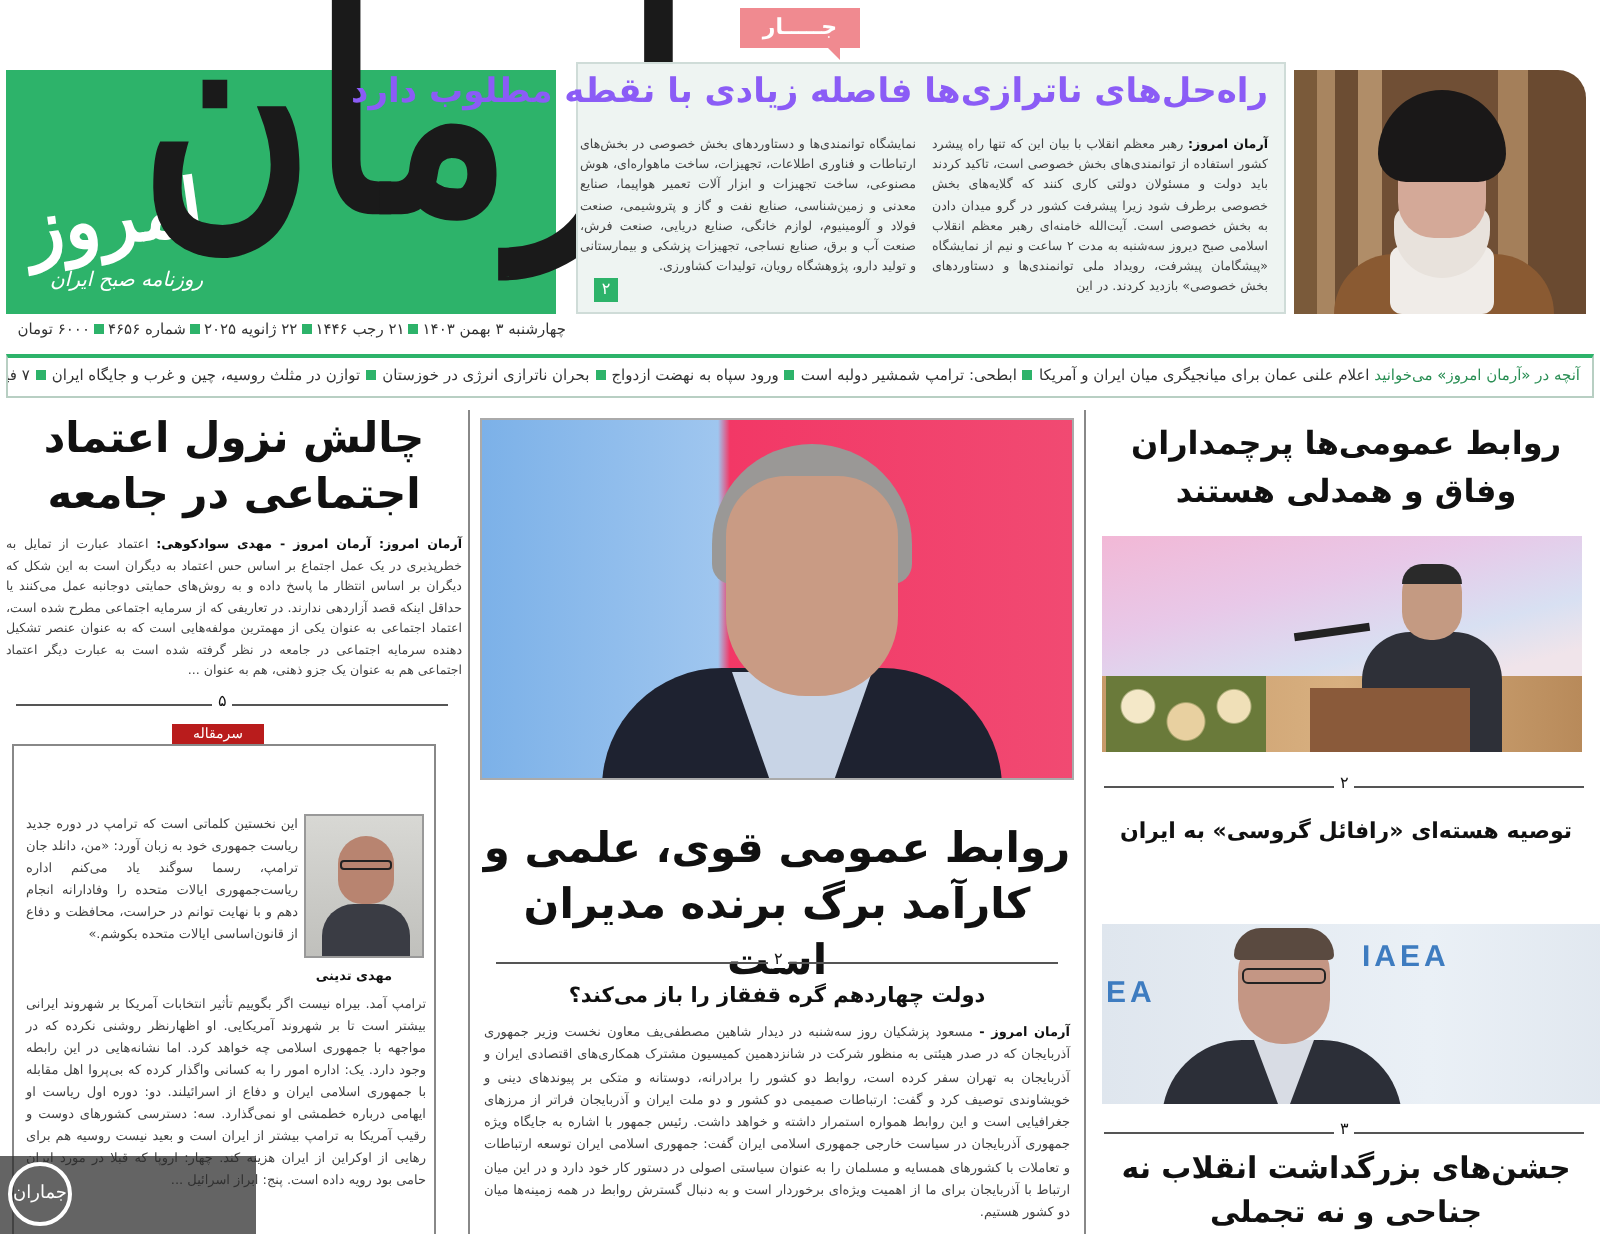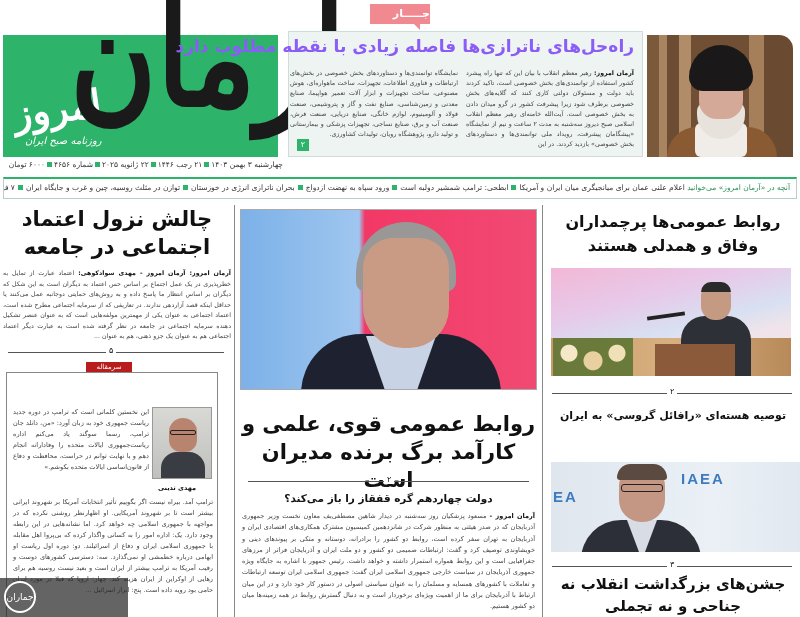--- a/index.html
+++ b/index.html
@@ -7,21 +7,21 @@
 
   
   .logo-box { position: absolute; left: 3px; top: 35px; width: 275px; height: 122px; background: #2db36a; }
   .logo-main { position: absolute; left: 70px; top: -10px; font-family: "DejaVu Serif", serif; font-weight: bold; font-size: 118px; color: #1a1a1a; letter-spacing: -6px; line-height: 1; direction: rtl; transform: scaleY(1.15); transform-origin: top; }
   .logo-sub { position: absolute; left: 10px; top: 55px; font-family: "DejaVu Serif", serif; font-weight: bold; font-size: 38px; color: #fff; direction: rtl; transform: rotate(-8deg); line-height: 1; }
   .logo-tag { position: absolute; left: 22px; top: 100px; font-size: 10px; color: #fff; direction: rtl; font-style: italic; }
   .dateline { position: absolute; left: 3px; top: 160px; width: 280px; font-size: 7.5px; color: #333; direction: rtl; text-align: right; white-space: nowrap; overflow: hidden; }
   .dateline .sq { display: inline-block; width: 5px; height: 5px; background: #2db36a; margin: 0 2px; }
 
   
-  .tag-pink { position: absolute; left: 370px; top: 4px; width: 60px; height: 20px; background: #f08a90; color: #fff; font-size: 11px; font-weight: bold; line-height: 20px; direction: rtl; }
+  .tag-pink { position: absolute; left: 370px; top: 4px; width: 60px; height: 20px; background: #f08a90; color: #fff; font-size: 11px; font-weight: bold; text-align: center; line-height: 20px; direction: rtl; }
   .tag-pink:after { content: ""; position: absolute; right: 10px; bottom: -6px; border-left: 6px solid transparent; border-top: 6px solid #f08a90; }
   .top-story { position: absolute; left: 288px; top: 31px; width: 355px; height: 126px; background: #eef4f2; border: 1px solid #cfdcd8; }
   .top-story h2 { position: absolute; right: 8px; top: 4px; font-size: 17px; font-weight: bold; color: #8b5cf6; direction: rtl; white-space: nowrap; }
   .top-story .col { position: absolute; top: 36px; width: 168px; font-size: 6.3px; line-height: 10.2px; color: #444; direction: rtl; text-align: justify; }
   .top-story .col b { color: #111; }
   .pg-badge { position: absolute; left: 8px; top: 107px; width: 12px; height: 12px; background: #2db36a; color: #fff; font-size: 8px; text-align: center; line-height: 12px; }
   .photo-khamenei { position: absolute; left: 647px; top: 35px; width: 146px; height: 122px; border-radius: 0 14px 0 0; overflow: hidden; background: linear-gradient(90deg, #7a5a3a 0 8%, #a88560 8% 14%, #6c4d33 14% 22%, #b08d68 22% 30%, #704f35 30% 70%, #a47f5a 70% 80%, #6a4a30 80% 100%); }
   .kh-turban { position: absolute; left: 42px; top: 10px; width: 64px; height: 46px; background: #1a1818; border-radius: 32px 32px 14px 14px; }
   .kh-face { position: absolute; left: 52px; top: 44px; width: 44px; height: 40px; background: #d4a998; border-radius: 10px 10px 18px 18px; }
   .kh-beard { position: absolute; left: 50px; top: 68px; width: 48px; height: 36px; background: #e8e2dc; border-radius: 8px 8px 24px 24px; }

